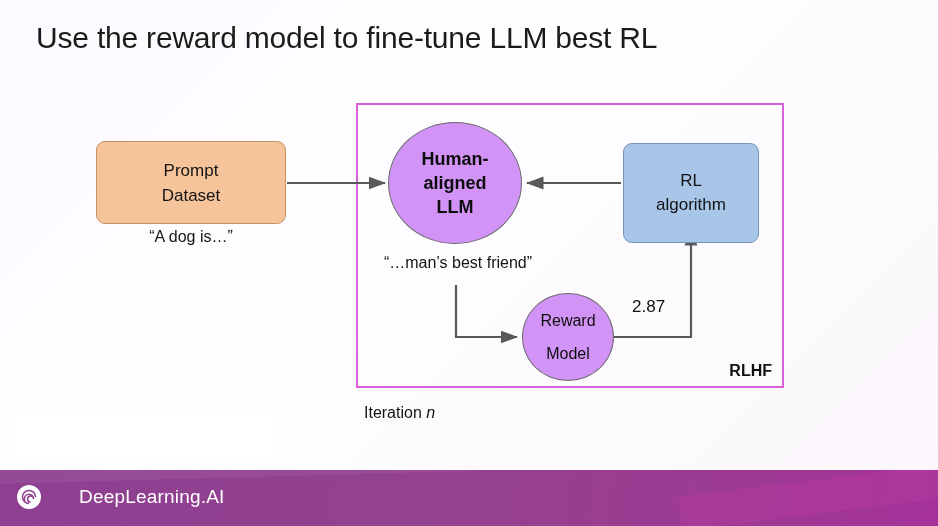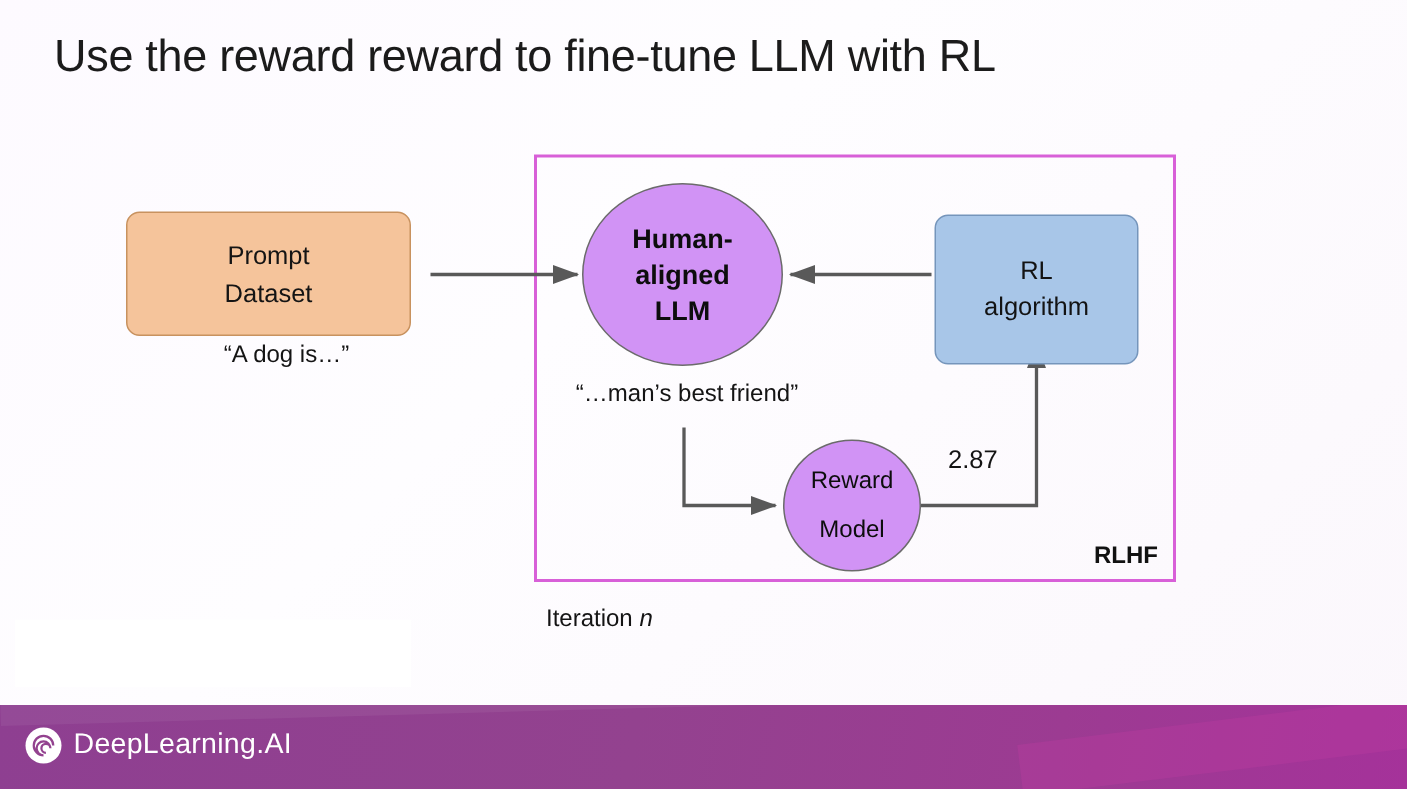--- a/index.html
+++ b/index.html
@@ -54,21 +54,21 @@
     right: 10px;
     bottom: 6px;
     font-size: 16px;
     font-weight: bold;
     color: #111111;
   }
 
   
   #prompt-dataset {
     position: absolute;
-    left: 84px;
+    left: 96px;
     top: 141px;
     width: 190px;
     height: 83px;
     background: #f5c49b;
     border: 1px solid #c8925f;
     border-radius: 9px;
     box-sizing: border-box;
     display: flex;
     flex-direction: column;
     align-items: center;
@@ -228,20 +228,21 @@
     left: 16px;
     top: 14px;
     display: flex;
     align-items: center;
     gap: 7px;
   }
   #dl-wordmark {
     color: #ffffff;
     font-size: 19px;
     letter-spacing: 0.2px;
+    margin-left: 30px;
   }
   #aws-logo {
     position: absolute;
     right: 26px;
     top: 12px;
     width: 62px;
     height: 34px;
   }
   #aws-text {
     color: #ffffff;
@@ -249,21 +250,21 @@
     letter-spacing: -0.5px;
     line-height: 23px;
     font-weight: 500;
   }
 </style>
 </head>
 <body>
 
 <div id="slide">
 
-  <div id="slide-title">Use the reward reward to fine-tune LLM with RL</div>
+  <div id="slide-title">Use the reward model to fine-tune LLM best RL</div>
 
   <div id="rlhf-frame">
     <div id="rlhf-label">RLHF</div>
   </div>
 
   <svg id="connectors" viewBox="0 0 938 526">
     <defs>
       <marker id="arrow-right" markerWidth="9" markerHeight="9" refX="7.5" refY="3.2" orient="auto" markerUnits="strokeWidth">
         <path d="M0,0.3 L8,3.2 L0,6.1 z" fill="#595959"></path>
       </marker>

